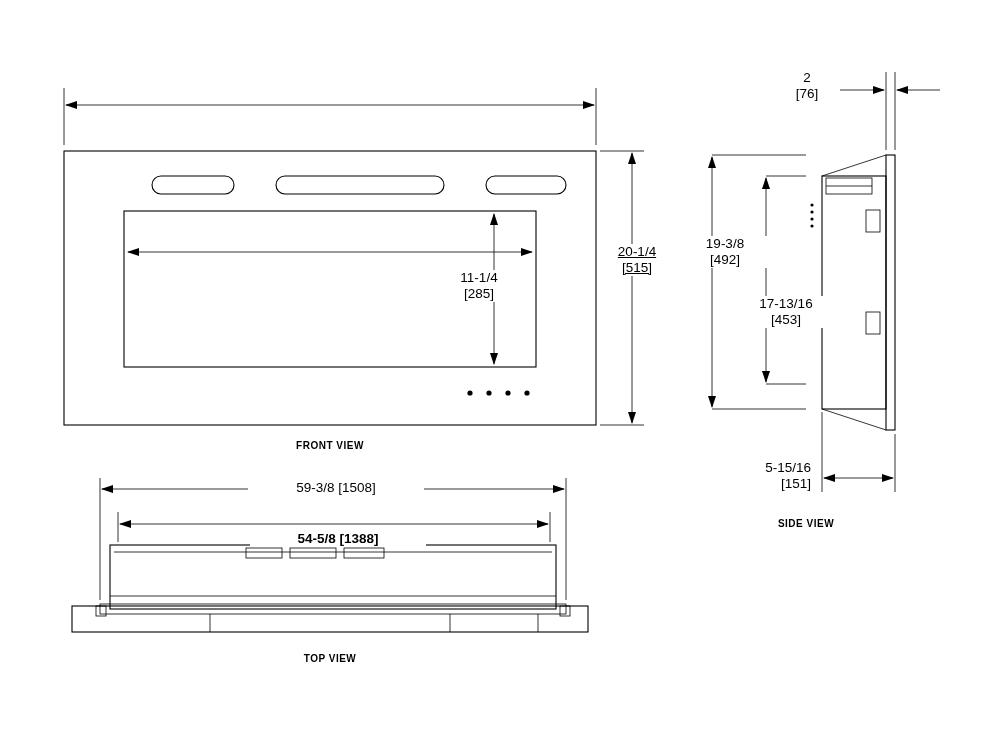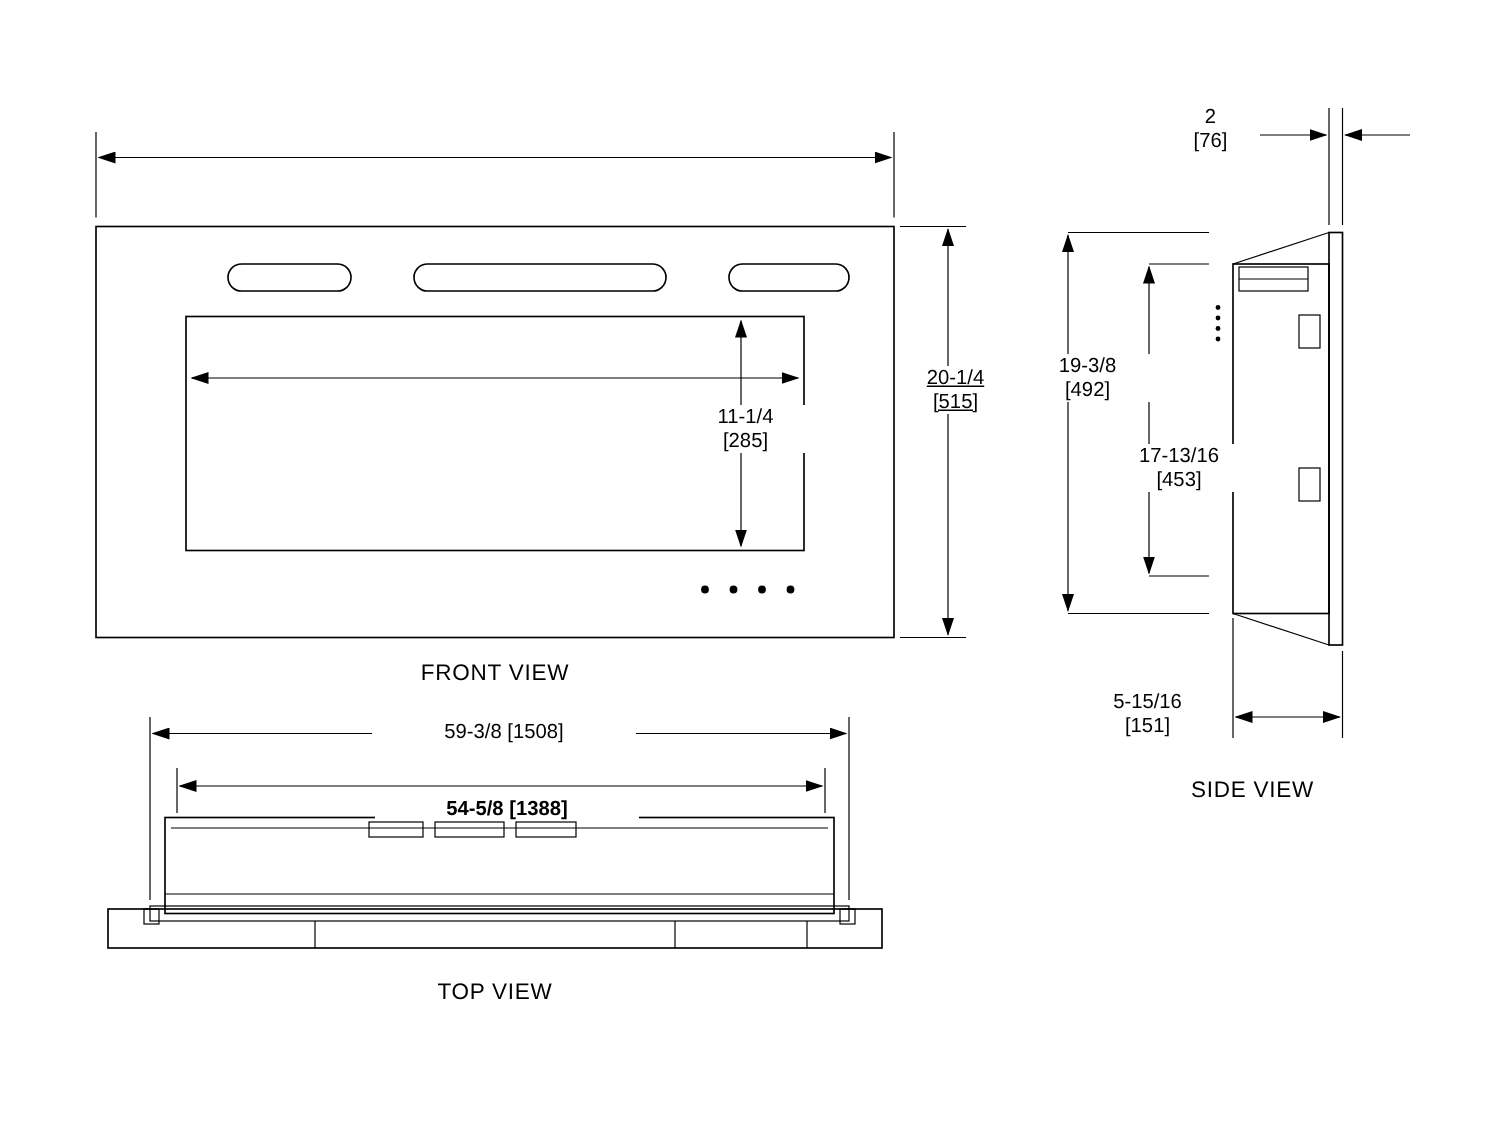--- a/index.html
+++ b/index.html
@@ -17,22 +17,22 @@
   }
   #sheet {
     position: absolute;
     left: 0;
     top: 0;
     width: 1000px;
     height: 750px;
   }
   .view-label {
     position: absolute;
-    font-size: 15px;
-    font-weight: normal;
+    font-size: 10px;
+    font-weight: bold;
     letter-spacing: 0.5px;
     white-space: nowrap;
     text-align: center;
   }
   .dim-text {
     position: absolute;
     font-size: 13.5px;
     line-height: 16px;
     white-space: nowrap;
     text-align: center;
@@ -166,21 +166,21 @@
     <line class="ln-ext" x1="566" y1="600" x2="566" y2="478"></line>
     <line class="ln-thin" x1="102" y1="489" x2="564" y2="489" marker-start="url(#arrStart)" marker-end="url(#arrEnd)"></line>
 
     <line class="ln-ext" x1="118" y1="542" x2="118" y2="512"></line>
     <line class="ln-ext" x1="550" y1="542" x2="550" y2="512"></line>
     <line class="ln-thin" x1="120" y1="524" x2="548" y2="524" marker-start="url(#arrStart)" marker-end="url(#arrEnd)"></line>
   </svg>
 
 
 
-  <div class="dim-text" style="left:446px; top:270px; width:96px;">
+  <div class="dim-text" style="left:428px; top:270px; width:96px;">
     <span>11-1/4</span><br>
     <span>[285]</span>
   </div>
 
   <div class="dim-text" style="left:600px; top:244px; width:68px;text-decoration:underline;">
     <span>20-1/4</span><br>
     <span>[515]</span>
   </div>
 
   <div class="dim-text" style="left:776px; top:70px; width:56px;">
@@ -191,30 +191,30 @@
   <div class="dim-text" style="left:680px; top:236px; width:84px;">
     <span>19-3/8</span><br>
     <span>[492]</span>
   </div>
 
   <div class="dim-text" style="left:734px; top:296px; width:98px;text-align:center;">
     <span>17-13/16</span><br>
     <span>[453]</span>
   </div>
 
-  <div class="dim-text" style="left:716px; top:460px; width:92px;">
+  <div class="dim-text" style="left:716px; top:460px; width:92px;text-align:right;">
     <span>5-15/16</span><br>
     <span>[151]</span>
   </div>
 
   <div class="dim-text" style="left:248px; top:480px; width:170px;">
     <span>59-3/8 [1508]</span>
   </div>
 
   <div class="dim-text" style="left:250px; top:531px; width:170px;font-weight:bold;">
     <span>54-5/8 [1388]</span>
   </div>
 
   <div class="view-label" style="left:230px; top:440px; width:200px;">FRONT VIEW</div>
-  <div class="view-label" style="left:696px; top:518px; width:180px;text-align:right;">SIDE VIEW</div>
+  <div class="view-label" style="left:716px; top:518px; width:180px;">SIDE VIEW</div>
   <div class="view-label" style="left:230px; top:653px; width:200px;">TOP VIEW</div>
 
 </div>
 
 </body></html>

